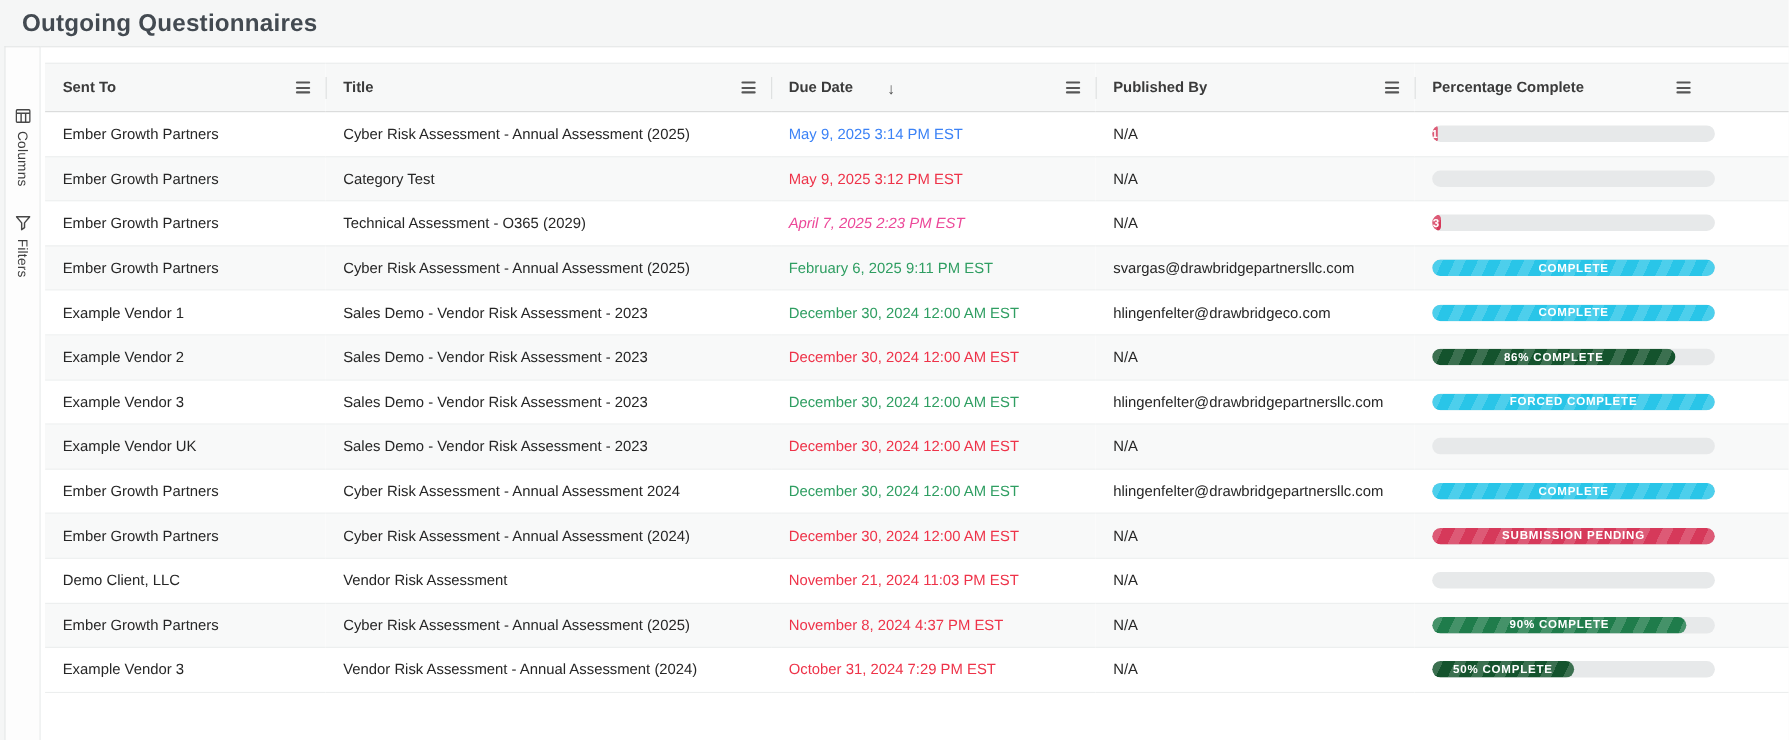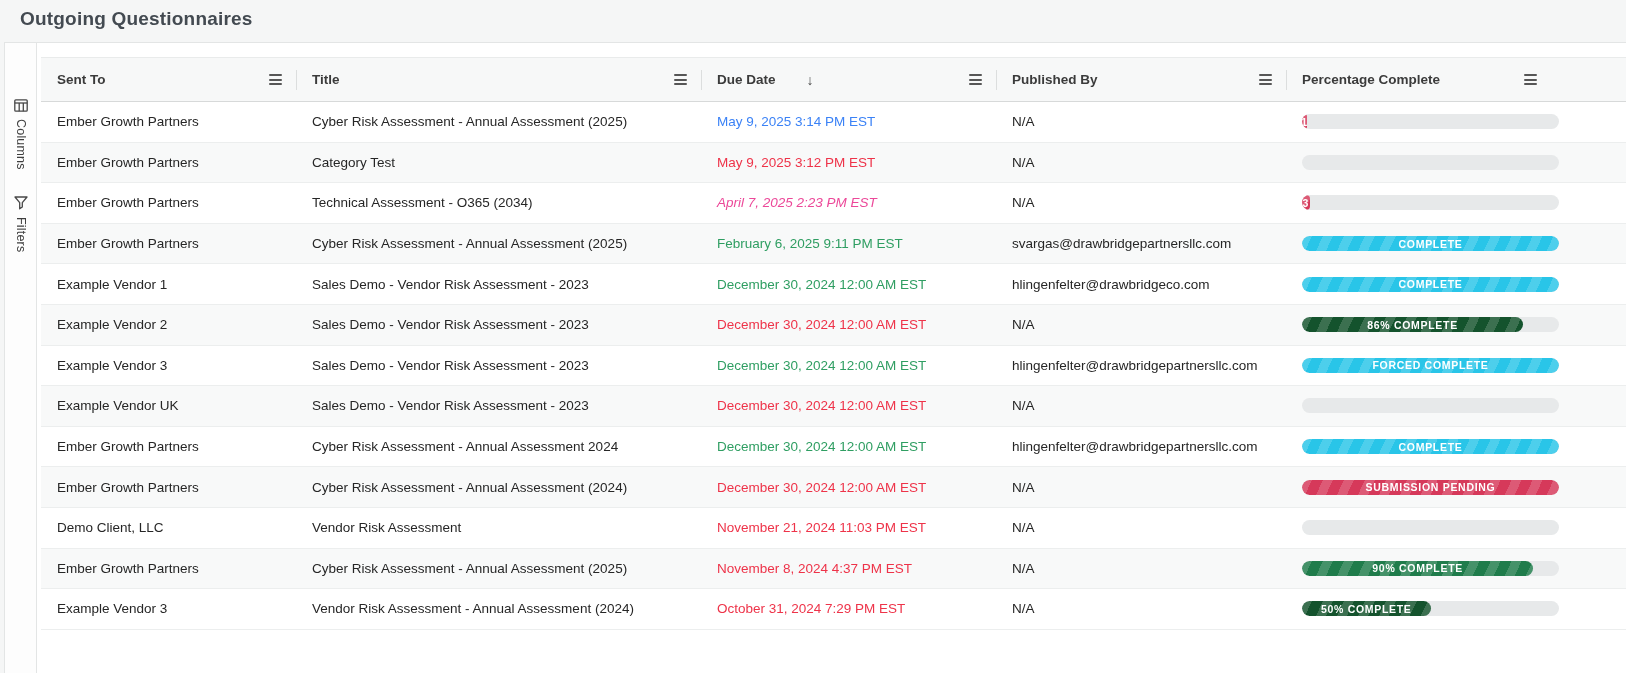--- a/index.html
+++ b/index.html
@@ -6,21 +6,21 @@
   html, body { margin:0; padding:0; }
   body {
     width:1626px; height:673px; position:relative; overflow:hidden;
     background:#f5f6f6;
     font-family:"Liberation Sans", sans-serif;
     color:#262626;
   }
   
   .page-title {
     position:absolute; left:20px; top:8px;
-    font-size:19px; font-weight:700; color:#434a51; letter-spacing:.2px;
+    font-size:22px; font-weight:700; color:#434a51; letter-spacing:.2px;
   }
   
   .content {
     position:absolute; top:42px; left:0; right:0; bottom:0;
     display:flex; align-items:stretch;
   }
   .rail {
     width:33px; margin-left:4px; background:#fdfdfd;
     border:1px solid #e3e5e5; border-bottom:none;
     padding-top:56px;
@@ -199,21 +199,21 @@
     <td style="color: rgb(238, 51, 73);">May 9, 2025 3:12 PM EST</td>
     <td>N/A</td>
     <td class="last">
       <div class="progress-track">
         
       </div>
     </td>
   </tr>
           <tr>
     <td>Ember Growth Partners</td>
-    <td>Technical Assessment - O365 (2034)</td>
+    <td>Technical Assessment - O365 (2029)</td>
     <td style="color: #ec4899; font-style: italic;">April 7, 2025 2:23 PM EST</td>
     <td>N/A</td>
     <td class="last">
       <div class="progress-track">
         <div class="progress-fill" style="width: 3%; background-color: rgb(214, 57, 90);">
           <span class="progress-label">3</span>
         </div>
       </div>
     </td>
   </tr>

